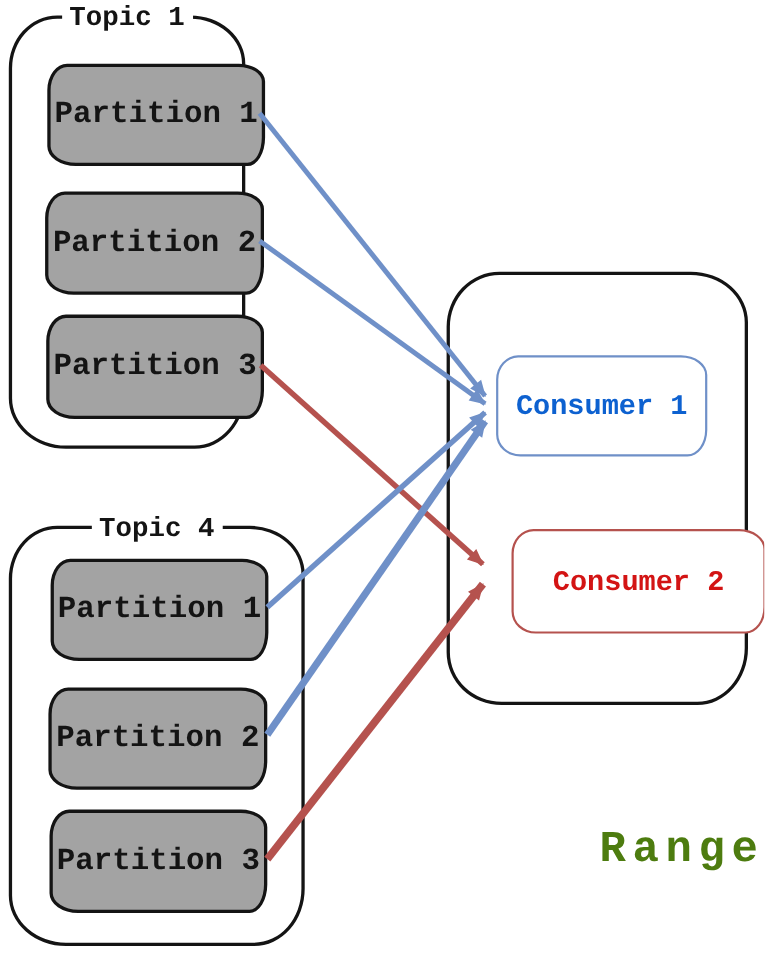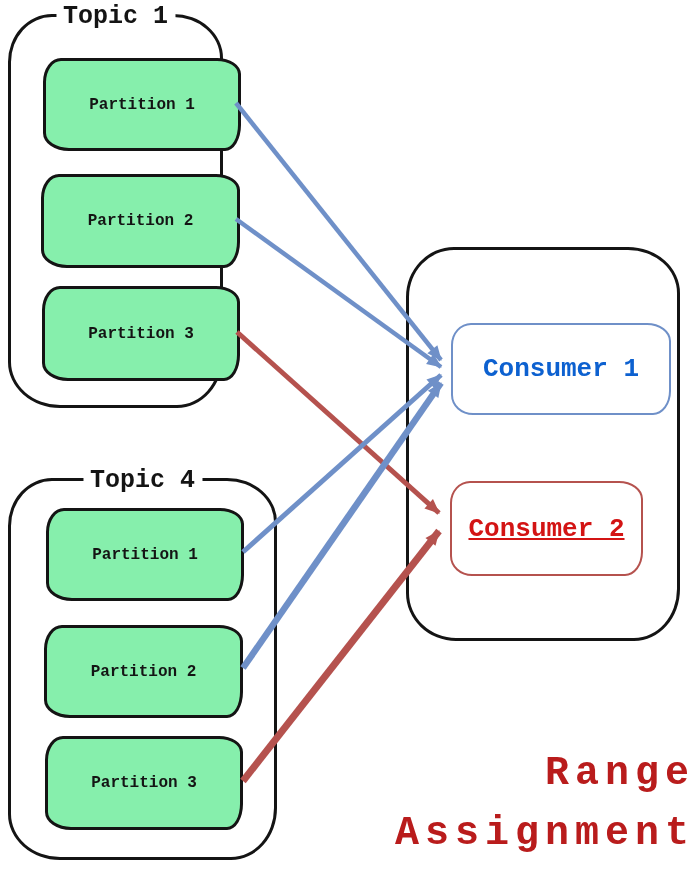--- a/index.html
+++ b/index.html
@@ -37,23 +37,23 @@
     line-height:30px;
     white-space:nowrap;
     text-align:center;
   }
   .topic-label{top:-15px;}
   .cg-label{top:-39px;line-height:31px;}
   .part-box{
     position:absolute;
     border:3px solid var(--ink);
     border-radius:18px 24px 16px 26px / 24px 16px 26px 18px;
-    background:#86efac;
+    background:#a3a3a3;
     display:flex;align-items:center;justify-content:center;
-    font-size:16px;
+    font-size:28px;
     white-space:nowrap;
   }
   .consumer-box{
     position:absolute;
     border-radius:20px 24px 18px 22px / 22px 18px 24px 20px;
     background:#fff;
     display:flex;align-items:center;justify-content:center;
     font-size:26px;
     white-space:nowrap;
   }
@@ -69,21 +69,21 @@
   .ah-blue{fill:var(--blue);}
   .ah-red{fill:var(--red);}
   .big-title{
     position:absolute;
     right:0;
     top:744px;
     text-align:right;
     font-size:40px;
     letter-spacing:6px;
     line-height:60px;
-    color:#b91c1c;
+    color:#4d7c0f;
     white-space:nowrap;
   }
 </style>
 </head>
 <body>
 
 <div class="canvas">
 
   <div class="group-box topic-box" style="left:8px;top:14px;width:215px;height:394px;">
     <div class="box-label topic-label">Topic 1</div>
@@ -105,24 +105,24 @@
     </div>
     <div class="part-box" style="left:33px;top:144px;width:199px;height:93px;">
       <span>Partition 2</span>
     </div>
     <div class="part-box" style="left:34px;top:255px;width:198px;height:94px;">
       <span>Partition 3</span>
     </div>
   </div>
 
   <div class="group-box cg-box" style="left:406px;top:247px;width:274px;height:394px;">
-    <div class="consumer-box consumer-blue" style="left:42px;top:73px;width:220px;height:92px;">
+    <div class="consumer-box consumer-blue" style="left:42px;top:73px;width:192px;height:92px;">
       <span>Consumer 1</span>
     </div>
-    <div class="consumer-box consumer-red" style="left:41px;top:231px;width:193px;height:95px;text-decoration:underline;">
+    <div class="consumer-box consumer-red" style="left:56px;top:231px;width:231px;height:95px;">
       <span>Consumer 2</span>
     </div>
   </div>
 
   <svg class="arrows" viewBox="0 0 695 869">
     <defs>
       <marker id="ah-blue" viewBox="0 0 16 16" refX="14" refY="8" markerWidth="17" markerHeight="17" markerUnits="userSpaceOnUse" orient="auto">
         <path class="ah-blue" d="M1,2 L15,8 L1,14 Z"></path>
       </marker>
       <marker id="ah-red" viewBox="0 0 16 16" refX="14" refY="8" markerWidth="17" markerHeight="17" markerUnits="userSpaceOnUse" orient="auto">
@@ -132,16 +132,15 @@
     <line class="arrow-blue" x1="236" y1="103" x2="441" y2="360" stroke-width="4.5" marker-end="url(#ah-blue)"></line>
     <line class="arrow-blue" x1="236" y1="219" x2="441" y2="367" stroke-width="4.5" marker-end="url(#ah-blue)"></line>
     <line class="arrow-red" x1="237" y1="332" x2="439" y2="513" stroke-width="5" marker-end="url(#ah-red)"></line>
     <line class="arrow-blue" x1="243" y1="552" x2="441" y2="375" stroke-width="5" marker-end="url(#ah-blue)"></line>
     <line class="arrow-blue" x1="243" y1="668" x2="441" y2="383" stroke-width="6.5" marker-end="url(#ah-blue)"></line>
     <line class="arrow-red" x1="243" y1="781" x2="439" y2="531" stroke-width="7" marker-end="url(#ah-red)"></line>
   </svg>
 
   <div class="big-title">
     <div>Range</div>
-    <div>Assignment</div>
   </div>
 
 </div>
 
 </body></html>

